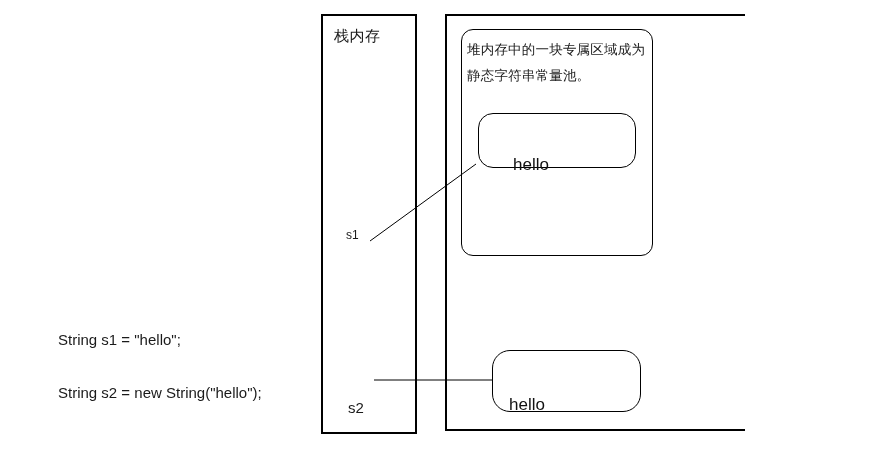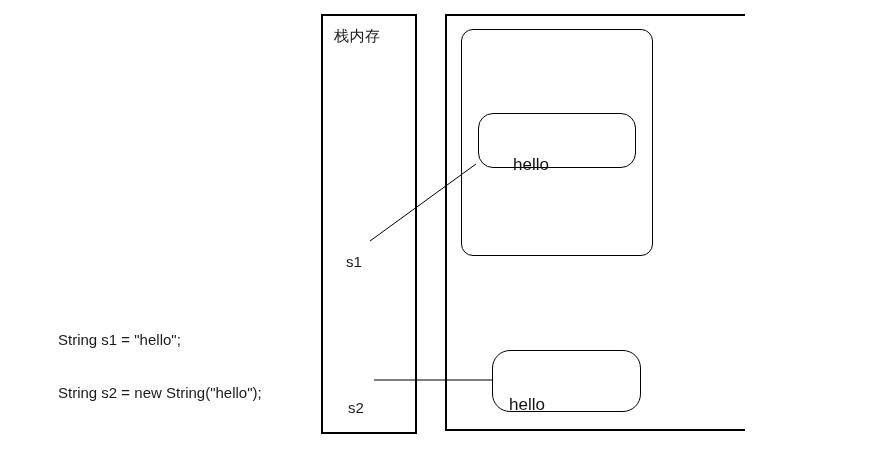--- a/index.html
+++ b/index.html
@@ -47,21 +47,21 @@
     padding-left: 34px;
   }
   #heap-hello-box {
     left: 492px; top: 350px; width: 149px; height: 62px;
     border-radius: 18px;
     display: flex; align-items: center;
     padding-left: 16px;
   }
   .hello-text { font-size: 17px; color: #111111; margin-top: 48px; }
 
-  #s1-label { left: 346px; top: 253px; font-size: 15px; }
+  #s1-label { left: 346px; top: 228px; font-size: 12px; }
   #s2-label { left: 348px; top: 369px; font-size: 15px; margin-top: 30px; }
 
   #connector-svg {
     position: absolute;
     left: 0; top: 0;
     width: 877px; height: 449px;
     pointer-events: none;
   }
 
   .code-line {
@@ -80,20 +80,22 @@
 <div id="canvas">
 
   <div id="stack-box" class="rect-box"></div>
   <div id="stack-label" class="abs">栈内存</div>
 
   <div id="heap-box" class="rect-box"></div>
   <div id="heap-label" class="abs">堆内存</div>
 
   <div id="pool-box" class="round-box"></div>
   <div id="pool-note" class="abs">
+    <div>堆内存中的一块专属区域成为</div>
+    <div>静态字符串常量池。</div>
   </div>
 
   <div id="pool-hello-box" class="round-box">
     <span class="hello-text">hello</span>
   </div>
 
   <div id="heap-hello-box" class="round-box">
     <span class="hello-text">hello</span>
   </div>
 

